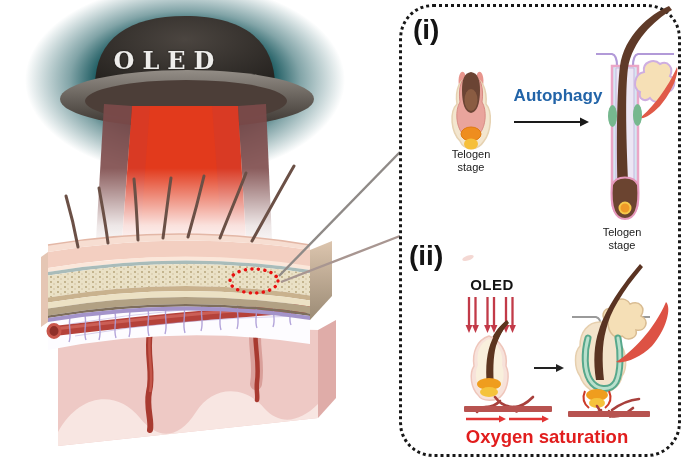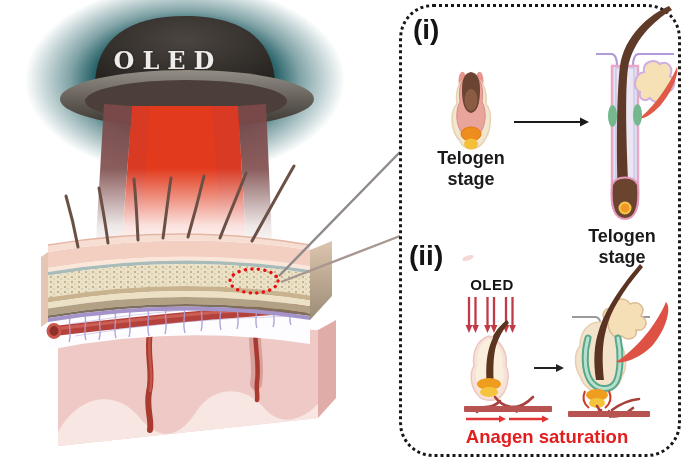--- a/index.html
+++ b/index.html
@@ -14,21 +14,21 @@
     left:98px;top:46px;width:140px;text-align:center;
     font-family:"DejaVu Serif",serif;font-weight:600;font-size:24px;
     letter-spacing:8px;color:#eeedeb;text-shadow:0 0 2px rgba(0,0,0,.6);
   }
   .panel-border{
     left:399px;top:4px;width:282px;height:453px;box-sizing:border-box;
     border:3px dotted #171717;border-radius:34px;background:transparent;
   }
   .idx{font-weight:bold;color:#141414;font-size:28px;line-height:1;}
   .cap{
-    font-weight:bold;color:#1a1a1a;font-size:18px;line-height:1.16;
+    font-weight:normal;color:#1a1a1a;font-size:11px;line-height:1.16;
     text-align:center;white-space:pre-line;
   }
   .autophagy{left:505px;top:86px;width:106px;text-align:center;
     font-weight:bold;font-size:17px;color:#2264a8;}
   .oled2{left:460px;top:276px;width:64px;text-align:center;
     font-weight:bold;font-size:15px;color:#141414;letter-spacing:.5px;}
   .oxygen{left:436px;top:426px;width:222px;text-align:center;
     font-weight:bold;font-size:18.5px;color:#e11d1d;}
 </style>
 </head>
@@ -257,25 +257,26 @@
         <path d="M601,410 C597,413 592,415 588,415"></path>
       </g>
       <rect x="568" y="411" width="82" height="6" rx="1" fill="#b75350"></rect>
     </g>
   </svg>
 
   <div class="abs device-label">OLED</div>
 
   <div class="abs idx" style="left:413px;top:16px;">(i)</div>
 
+  <div class="abs autophagy">Autophagy</div>
 
   <div class="abs cap" style="left:431px;top:148px;width:80px;">Telogen
 stage</div>
 
   <div class="abs cap" style="left:582px;top:226px;width:80px;">Telogen
 stage</div>
 
   <div class="abs idx" style="left:409px;top:242px;">(ii)</div>
 
   <div class="abs oled2">OLED</div>
 
-  <div class="abs oxygen">Anagen saturation</div>
+  <div class="abs oxygen">Oxygen saturation</div>
 </div>
 
 </body></html>

